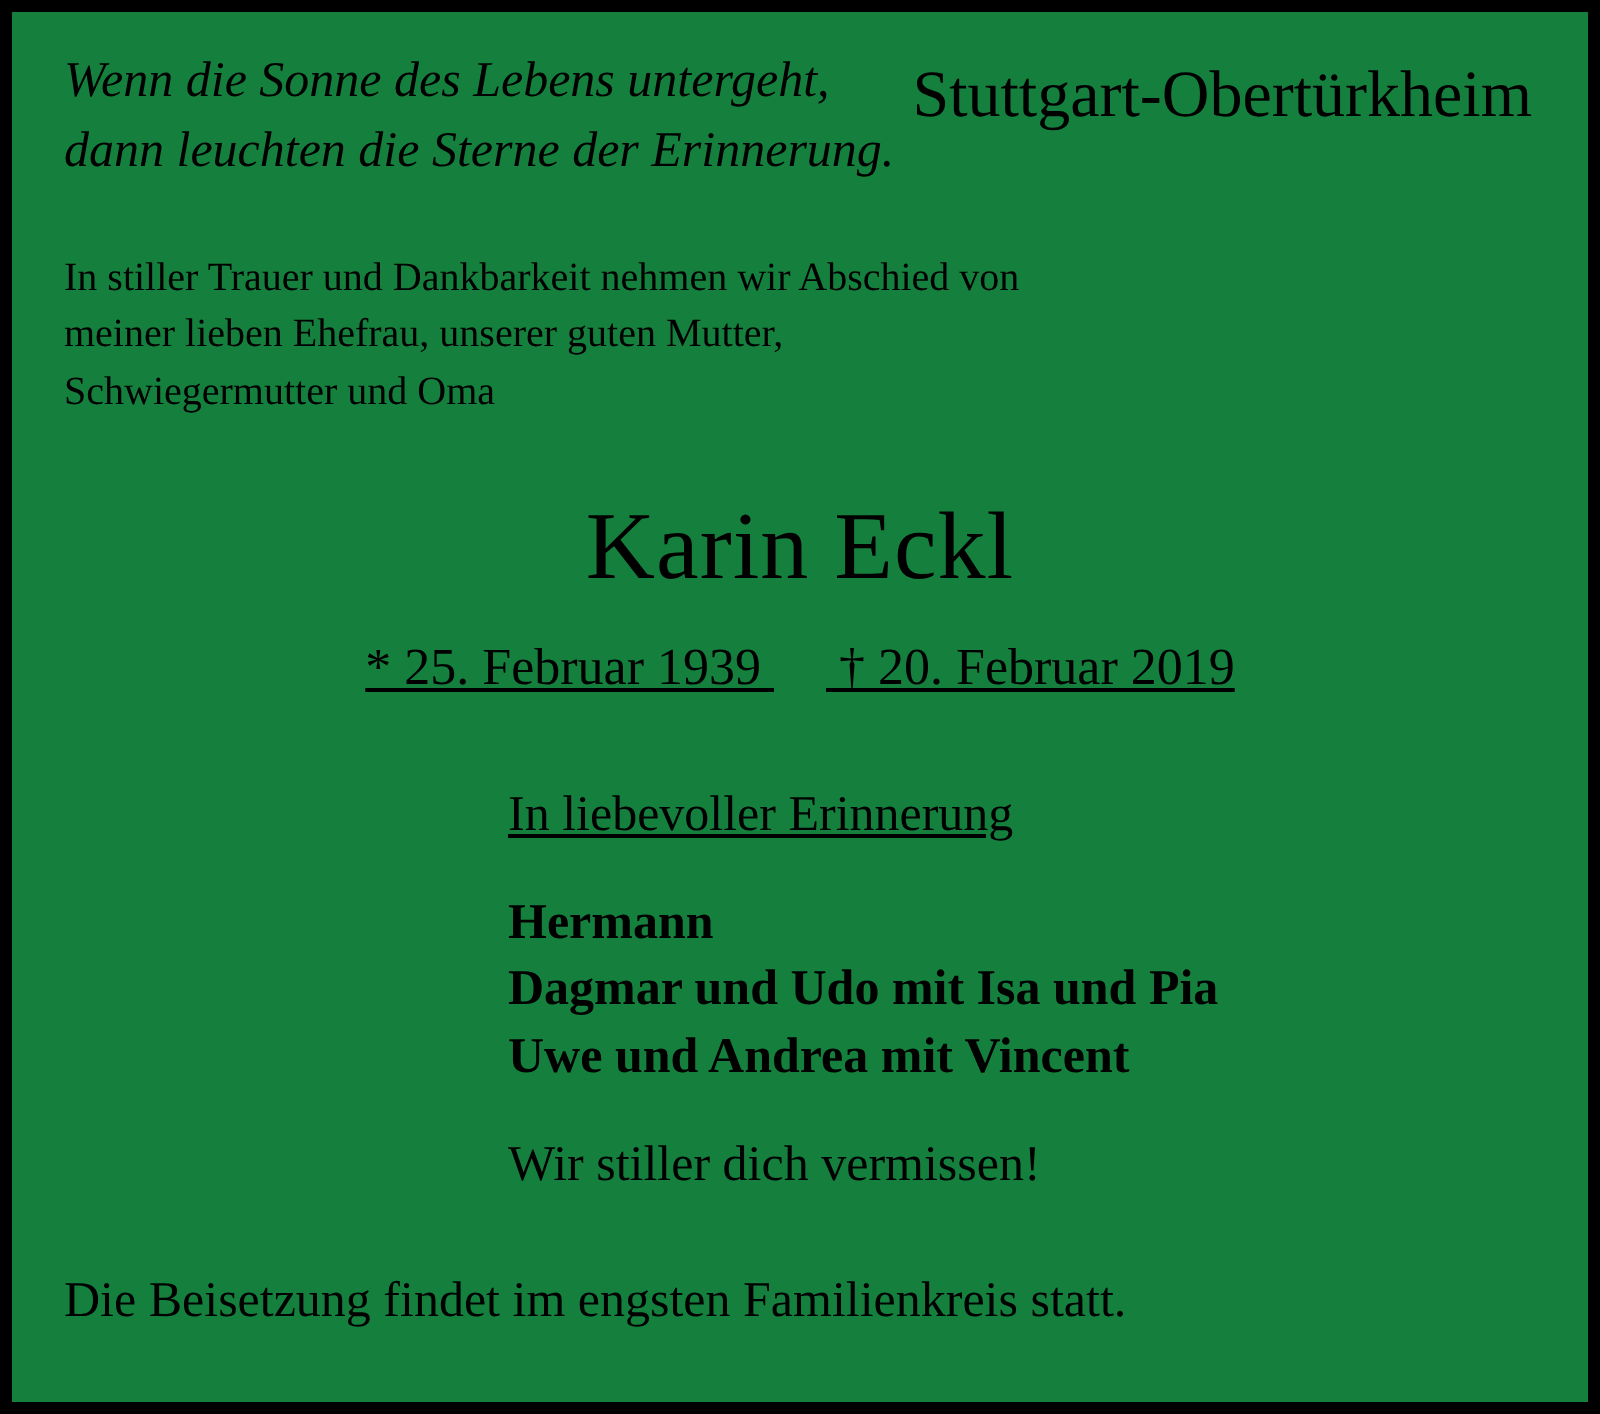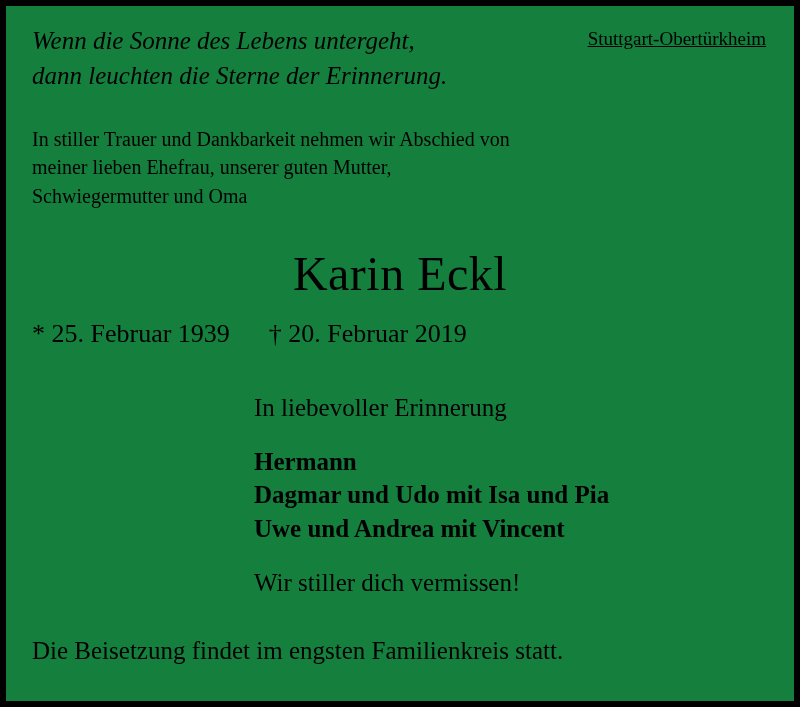--- a/index.html
+++ b/index.html
@@ -29,56 +29,58 @@
     align-items: flex-start;
   }
   .epitaph {
     font-style: italic;
     font-size: 25px;
     line-height: 1.38;
     white-space: pre-line;
     flex: 0 1 auto;
   }
   .location {
-    font-size: 19px;
+    font-size: 33px;
     line-height: 1.38;
     padding-top: 2px;
     padding-right: 2px;
     white-space: nowrap;
-    text-decoration: underline;
   }
   .intro {
     margin-top: 32px;
     font-size: 20px;
     line-height: 1.42;
     white-space: pre-line;
   }
   .name {
     text-align: center;
     font-size: 48px;
     line-height: 1.1;
     margin-top: 38px;
     letter-spacing: 0.5px;
   }
   .dates {
+    text-align: center;
     font-size: 26px;
     margin-top: 18px;
+    text-decoration: underline;
   }
   .dates .gap {
     display: inline-block;
     width: 26px;
   }
   .memorial {
     margin-top: 42px;
     margin-left: 222px;
     font-size: 25px;
     line-height: 1.35;
   }
   .memorial .lead {
     margin-bottom: 20px;
+    text-decoration: underline;
   }
   .memorial .family {
     white-space: pre-line;
     font-weight: bold;
   }
   .memorial .miss {
     margin-top: 20px;
   }
   .footer {
     margin-top: 34px;

